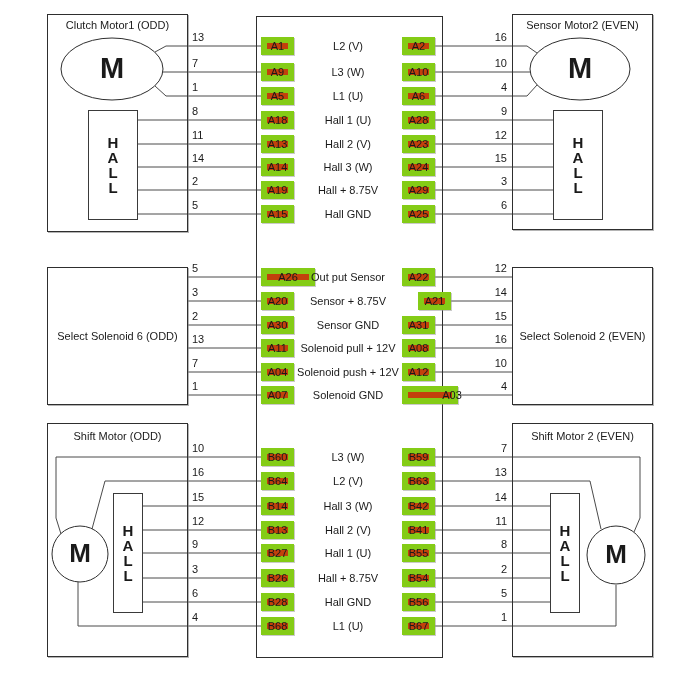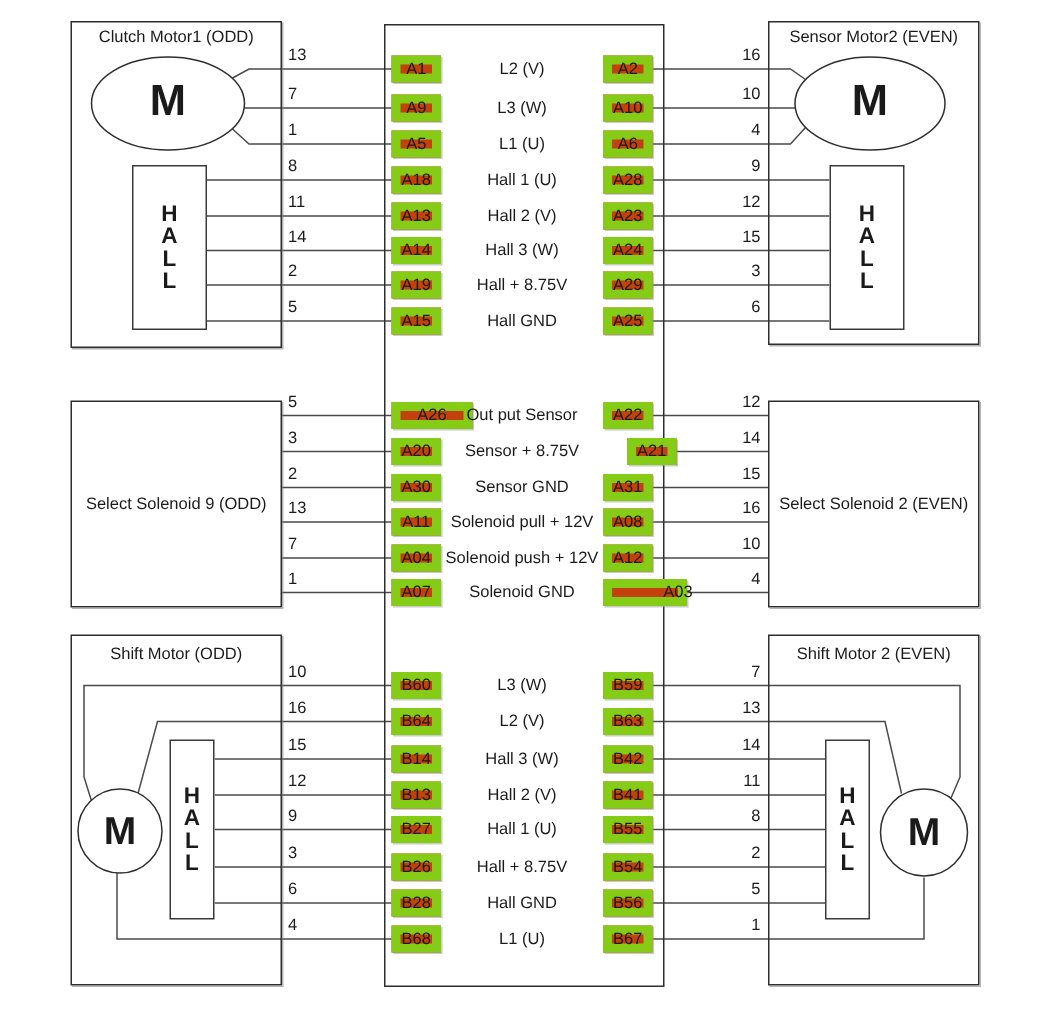--- a/index.html
+++ b/index.html
@@ -129,21 +129,21 @@
     <div class="abs motor-m" style="left: 112px; top: 69px; font-size: 29px;">M</div>
     <div class="abs hall" style="left: 88px; top: 110px; width: 50px; height: 110px;">
       <div class="hall-label">HALL</div>
     </div>
     <div class="abs motor-m" style="left: 580px; top: 69px; font-size: 29px;">M</div>
     <div class="abs hall" style="left: 553px; top: 110px; width: 50px; height: 110px;">
       <div class="hall-label">HALL</div>
     </div>
     <div class="abs box" style="left: 47px; top: 267px; width: 141px; height: 138px;"></div>
     <div class="abs box" style="left: 512px; top: 267px; width: 141px; height: 138px;"></div>
-    <div class="abs title title-center" style="left: 47px; top: 267px; width: 141px; height: 138px;">Select Solenoid 9 (ODD)</div>
+    <div class="abs title title-center" style="left: 47px; top: 267px; width: 141px; height: 138px;">Select Solenoid 6 (ODD)</div>
     <div class="abs title title-center" style="left: 512px; top: 267px; width: 141px; height: 138px;">Select Solenoid 2 (EVEN)</div>
     <div class="abs pin" style="left: 261px; top: 268px; width: 54px; height: 18px;">A26</div>
     <div class="abs pin" style="left: 402px; top: 268px; width: 33px; height: 18px;">A22</div>
     <div class="abs rowlabel" style="left: 294px; top: 270px; width: 108px;">Out put Sensor</div>
     <div class="abs num" style="left: 192px; top: 262px;">5</div>
     <div class="abs num num-r" style="left: 447px; top: 262px; width: 60px;">12</div>
     <div class="abs pin" style="left: 261px; top: 292px; width: 33px; height: 18px;">A20</div>
     <div class="abs pin" style="left: 402px; top: 292px; width: 33px; height: 18px; margin-left: 16px;">A21</div>
     <div class="abs rowlabel" style="left: 294px; top: 294px; width: 108px;">Sensor + 8.75V</div>
     <div class="abs num" style="left: 192px; top: 286px;">3</div>

